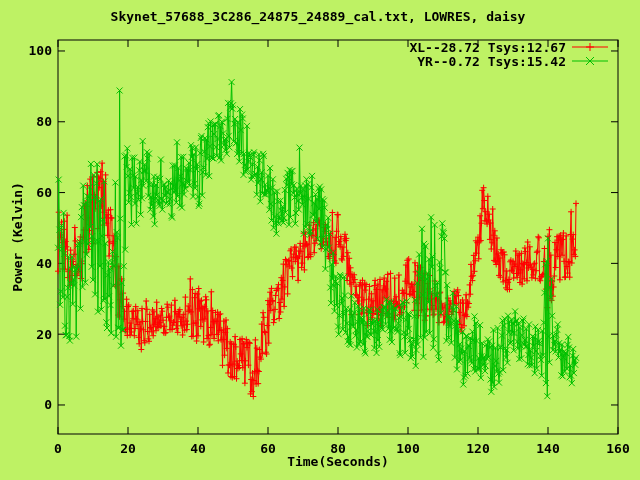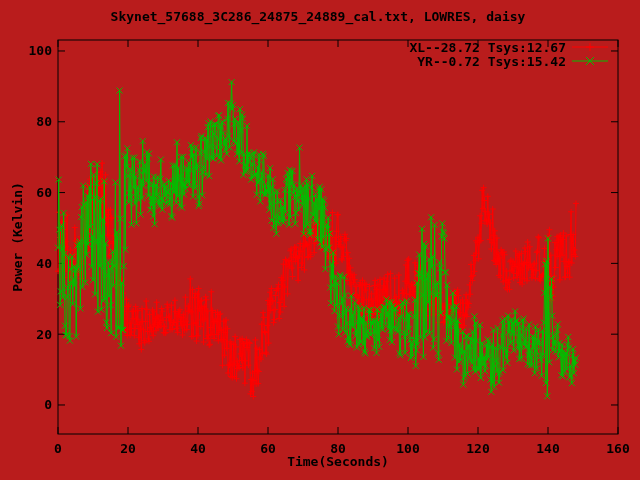--- a/index.html
+++ b/index.html
@@ -1,16 +1,16 @@
 <!DOCTYPE html>
 <html><head>
 <meta charset="utf-8">
 <style>
   html,body{margin:0;padding:0;background:#888;}
-  .screen{width:640px;height:480px;background:#b91c1c;position:relative;overflow:hidden;}
+  .screen{width:640px;height:480px;background:#bef264;position:relative;overflow:hidden;}
   svg text{font-family:"DejaVu Sans Mono","Liberation Mono",monospace;font-weight:bold;font-size:13px;fill:#000;}
   svg .axisline{stroke:#000;stroke-width:1;fill:none;}
 </style>
 </head>
 <body>
 
 <div class="screen">
   <svg id="chart" width="640" height="480" viewBox="0 0 640 480">
       <text x="318" y="21" text-anchor="middle">Skynet_57688_3C286_24875_24889_cal.txt, LOWRES, daisy</text>
       <rect x="58" y="40" width="560" height="394" class="axisline"></rect>

